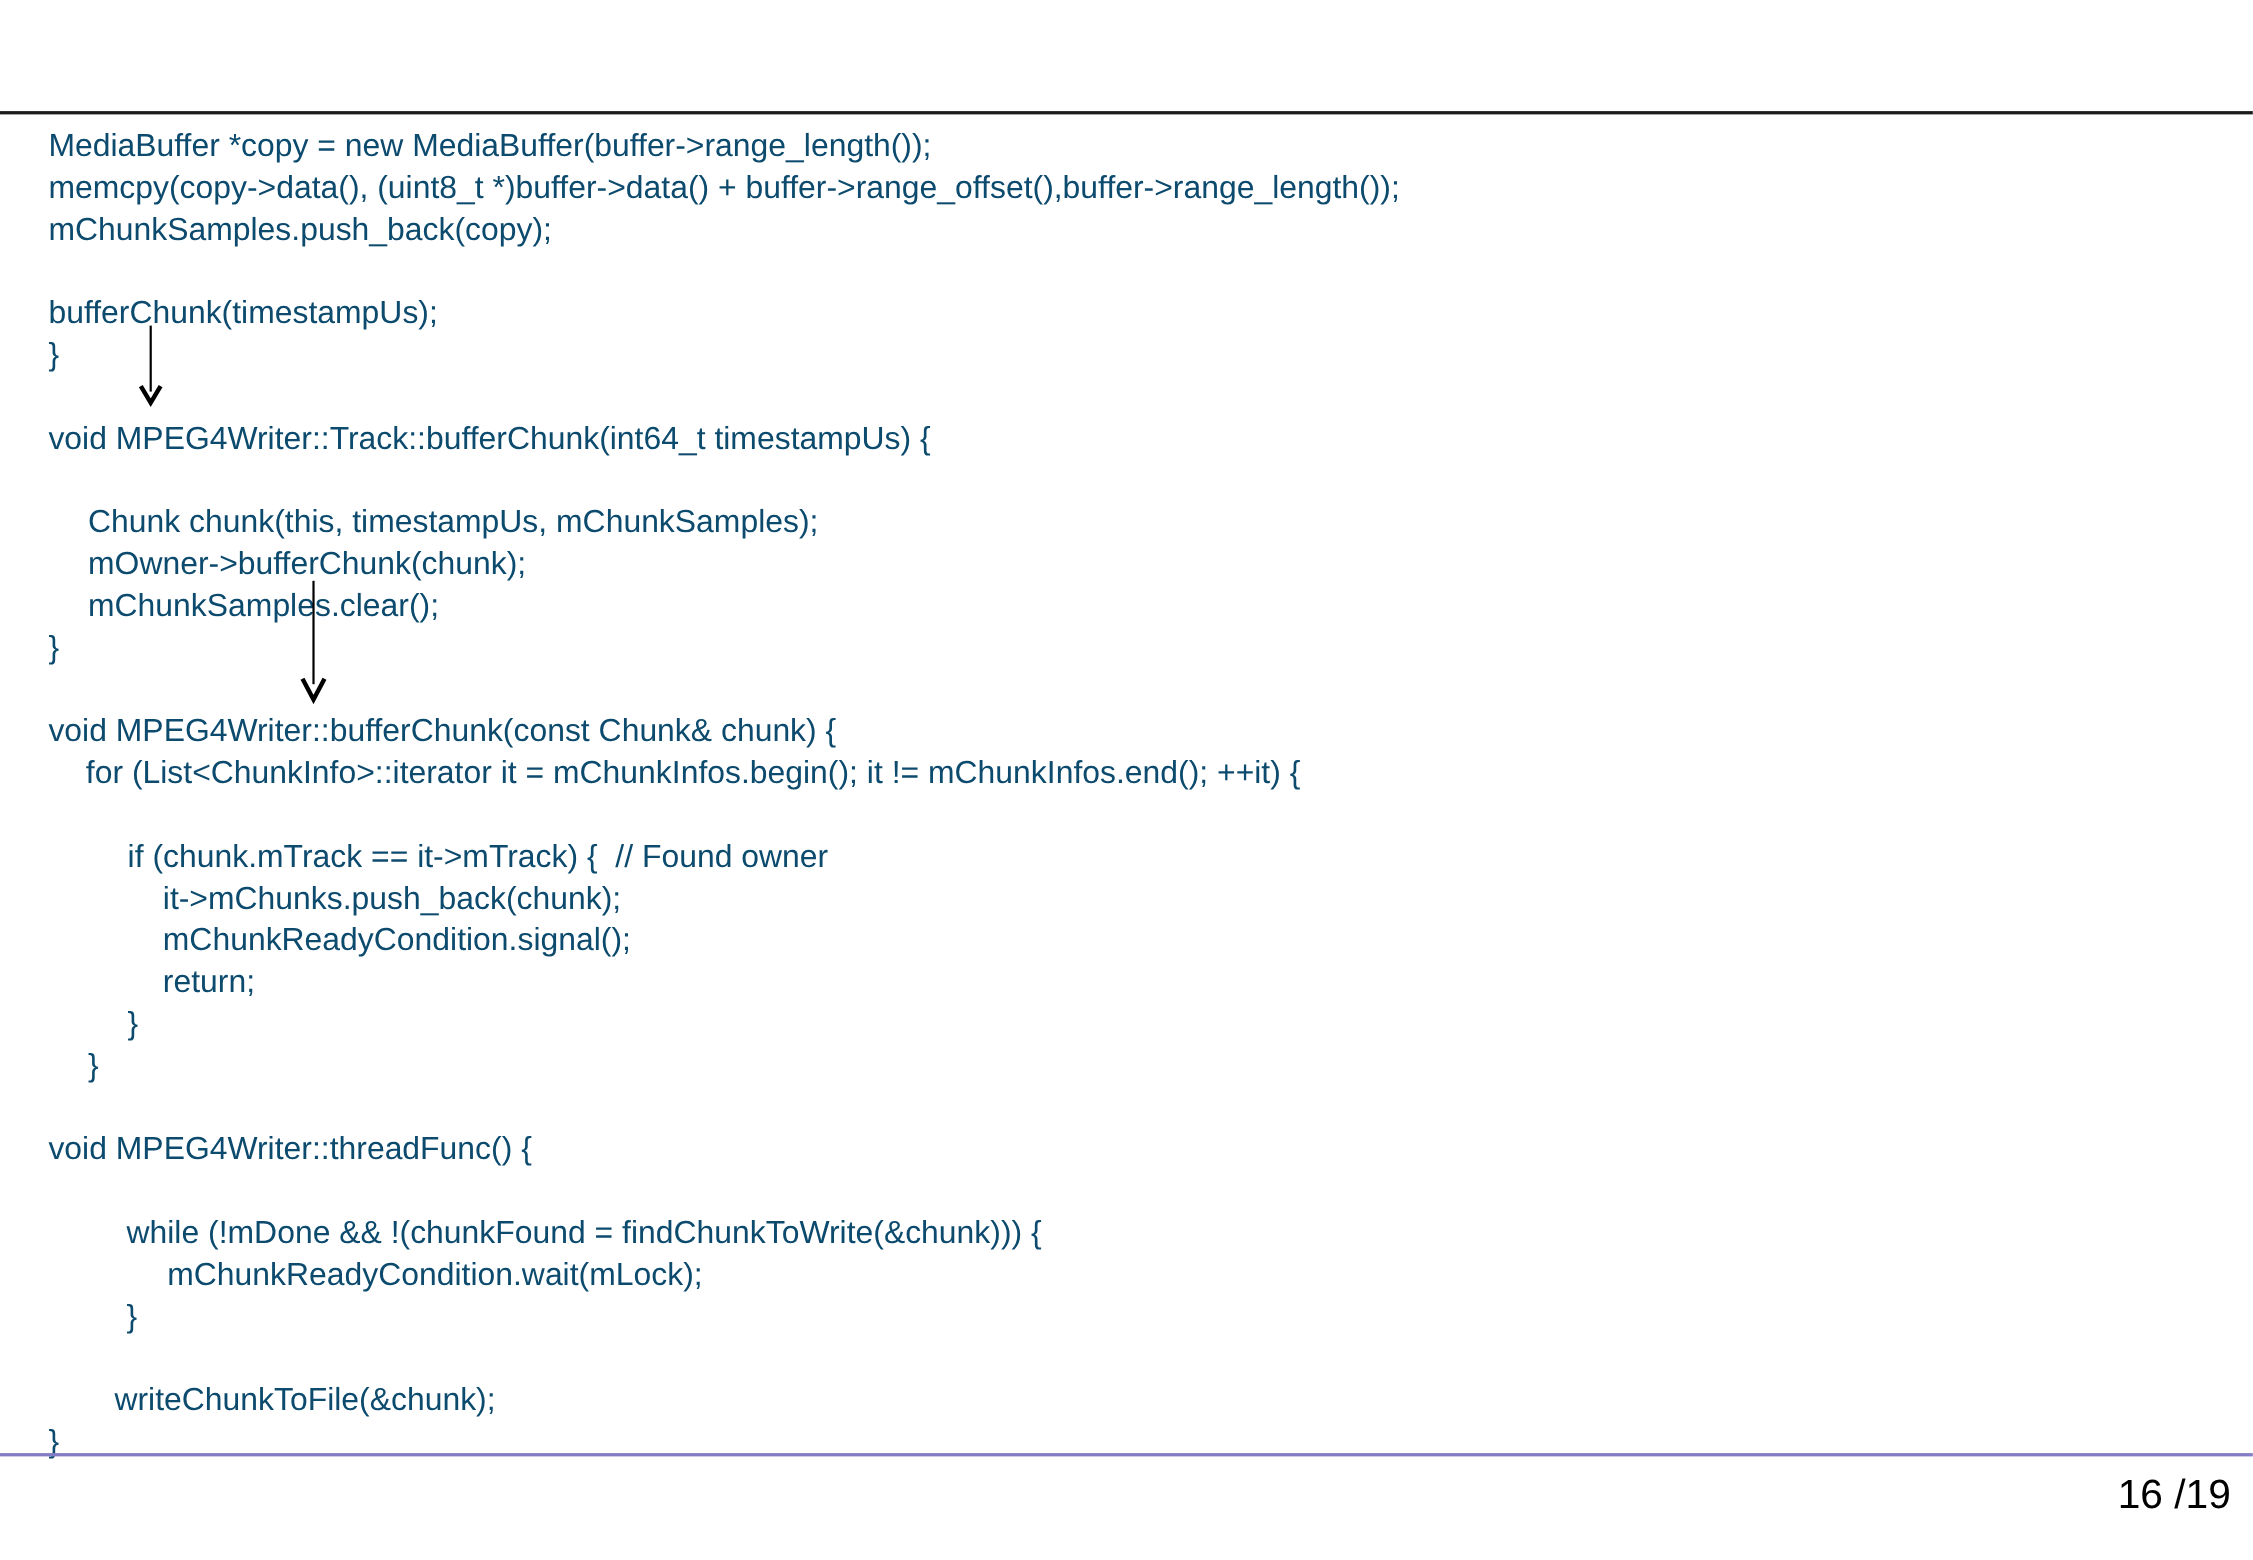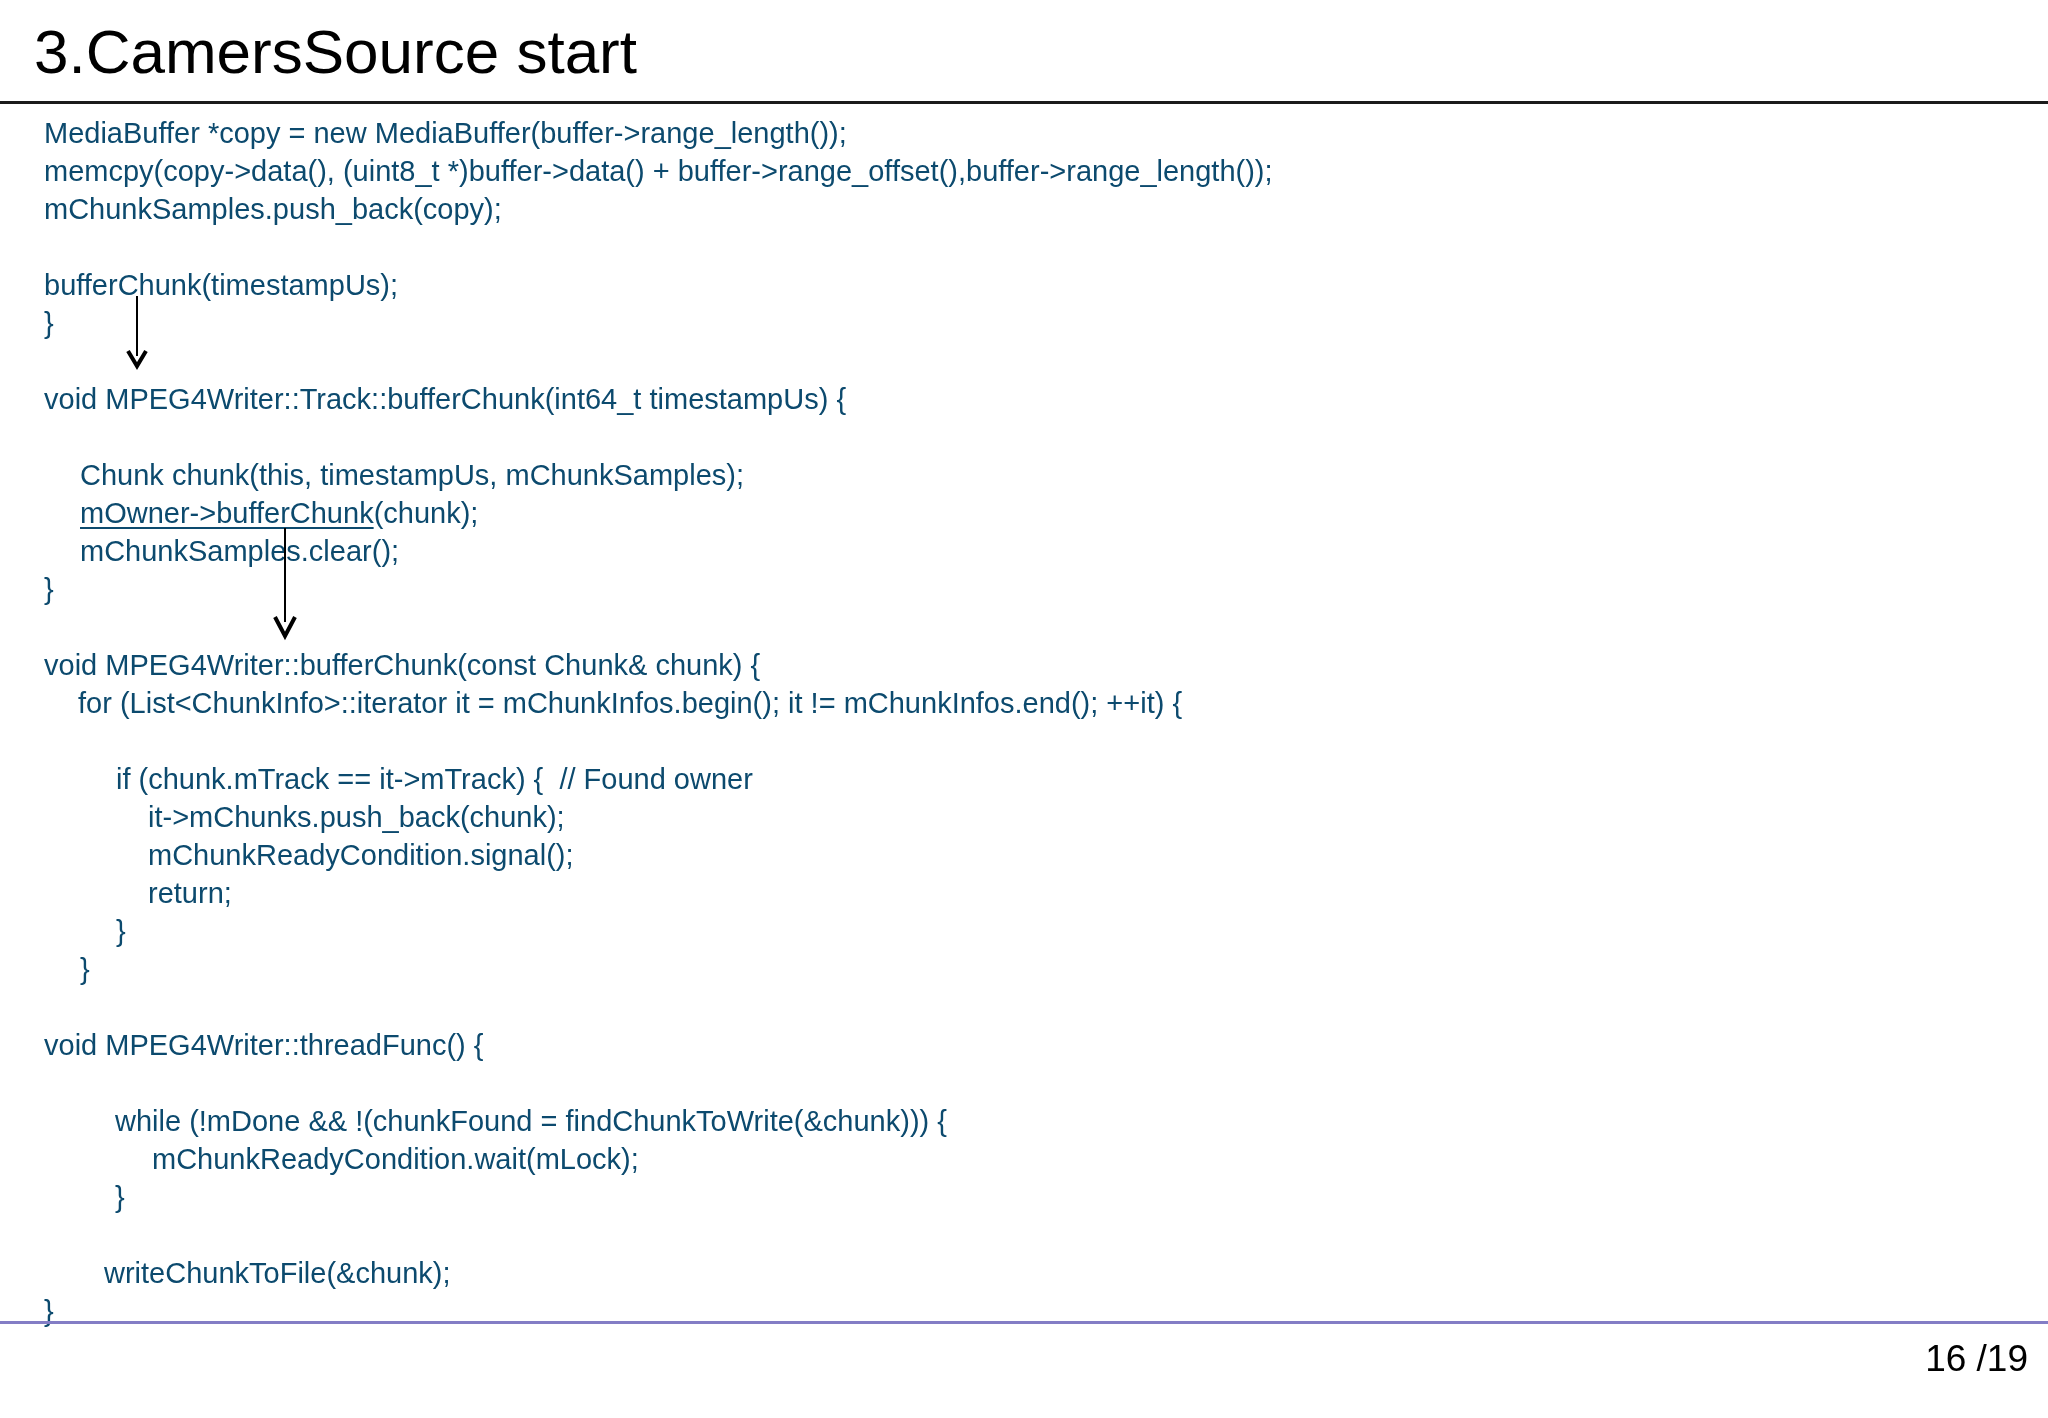--- a/index.html
+++ b/index.html
@@ -45,21 +45,20 @@
     right: 0;
     font-size: 29px;
     line-height: 38px;
     white-space: pre;
     color: #0c4a6e;
   }
   .code-line {
     height: 38px;
   }
   .code-line .u {
-    text-decoration: underline;
     text-underline-offset: 4px;
   }
   .arrow-layer {
     position: absolute;
     inset: 0;
     pointer-events: none;
   }
   .footer-rule {
     position: absolute;
     left: 0;
@@ -74,21 +73,20 @@
     top: 1338px;
     font-size: 37px;
     color: #000000;
     white-space: pre;
   }
 </style>
 </head>
 <body style="background: rgb(255, 255, 255); color: rgb(0, 0, 0);">
 
 <main class="slide">
-  <h1 class="title">3.CamersSource start</h1>
   <div class="title-rule" style="background: rgb(27, 27, 27);"></div>
   <div class="code-block"><div class="code-line" style="padding-left: 0px;"><span>MediaBuffer *copy = new MediaBuffer(buffer-&gt;range_length());</span></div><div class="code-line" style="padding-left: 0px;"><span>memcpy(copy-&gt;data(), (uint8_t *)buffer-&gt;data() + buffer-&gt;range_offset(),buffer-&gt;range_length());</span></div><div class="code-line" style="padding-left: 0px;"><span>mChunkSamples.push_back(copy);</span></div><div class="code-line" style="padding-left: 0px;"><span></span></div><div class="code-line" style="padding-left: 0px;"><span>bufferChunk(timestampUs);</span></div><div class="code-line" style="padding-left: 0px;"><span>}</span></div><div class="code-line" style="padding-left: 0px;"><span></span></div><div class="code-line" style="padding-left: 0px;"><span>void MPEG4Writer::Track::bufferChunk(int64_t timestampUs) {</span></div><div class="code-line" style="padding-left: 0px;"><span></span></div><div class="code-line" style="padding-left: 36px;"><span>Chunk chunk(this, timestampUs, mChunkSamples);</span></div><div class="code-line" style="padding-left: 36px;"><span class="u">mOwner-&gt;bufferChunk</span><span>(chunk);</span></div><div class="code-line" style="padding-left: 36px;"><span>mChunkSamples.clear();</span></div><div class="code-line" style="padding-left: 0px;"><span>}</span></div><div class="code-line" style="padding-left: 0px;"><span></span></div><div class="code-line" style="padding-left: 0px;"><span>void MPEG4Writer::bufferChunk(const Chunk&amp; chunk) {</span></div><div class="code-line" style="padding-left: 34px;"><span>for (List&lt;ChunkInfo&gt;::iterator it = mChunkInfos.begin(); it != mChunkInfos.end(); ++it) {</span></div><div class="code-line" style="padding-left: 0px;"><span></span></div><div class="code-line" style="padding-left: 72px;"><span>if (chunk.mTrack == it-&gt;mTrack) {  // Found owner</span></div><div class="code-line" style="padding-left: 104px;"><span>it-&gt;mChunks.push_back(chunk);</span></div><div class="code-line" style="padding-left: 104px;"><span>mChunkReadyCondition.signal();</span></div><div class="code-line" style="padding-left: 104px;"><span>return;</span></div><div class="code-line" style="padding-left: 72px;"><span>}</span></div><div class="code-line" style="padding-left: 36px;"><span>}</span></div><div class="code-line" style="padding-left: 0px;"><span></span></div><div class="code-line" style="padding-left: 0px;"><span>void MPEG4Writer::threadFunc() {</span></div><div class="code-line" style="padding-left: 0px;"><span></span></div><div class="code-line" style="padding-left: 71px;"><span>while (!mDone &amp;&amp; !(chunkFound = findChunkToWrite(&amp;chunk))) {</span></div><div class="code-line" style="padding-left: 108px;"><span>mChunkReadyCondition.wait(mLock);</span></div><div class="code-line" style="padding-left: 71px;"><span>}</span></div><div class="code-line" style="padding-left: 0px;"><span></span></div><div class="code-line" style="padding-left: 60px;"><span>writeChunkToFile(&amp;chunk);</span></div><div class="code-line" style="padding-left: 0px;"><span>}</span></div></div>
   <div class="arrow-layer">
       <svg width="26" height="70" style="position: absolute; left: 124px; top: 296px; overflow: visible;">
         <line x1="13" y1="0" x2="13" y2="60" stroke="#000000" stroke-width="2"></line>
         <polyline points="4,55 13,70 22,55" fill="none" stroke="#000000" stroke-width="4"></polyline>
       </svg>
       <svg width="28" height="108" style="position: absolute; left: 271px; top: 528px; overflow: visible;">
         <line x1="14" y1="0" x2="14" y2="94" stroke="#000000" stroke-width="2"></line>
         <polyline points="4,89 14,108 24,89" fill="none" stroke="#000000" stroke-width="4"></polyline>

